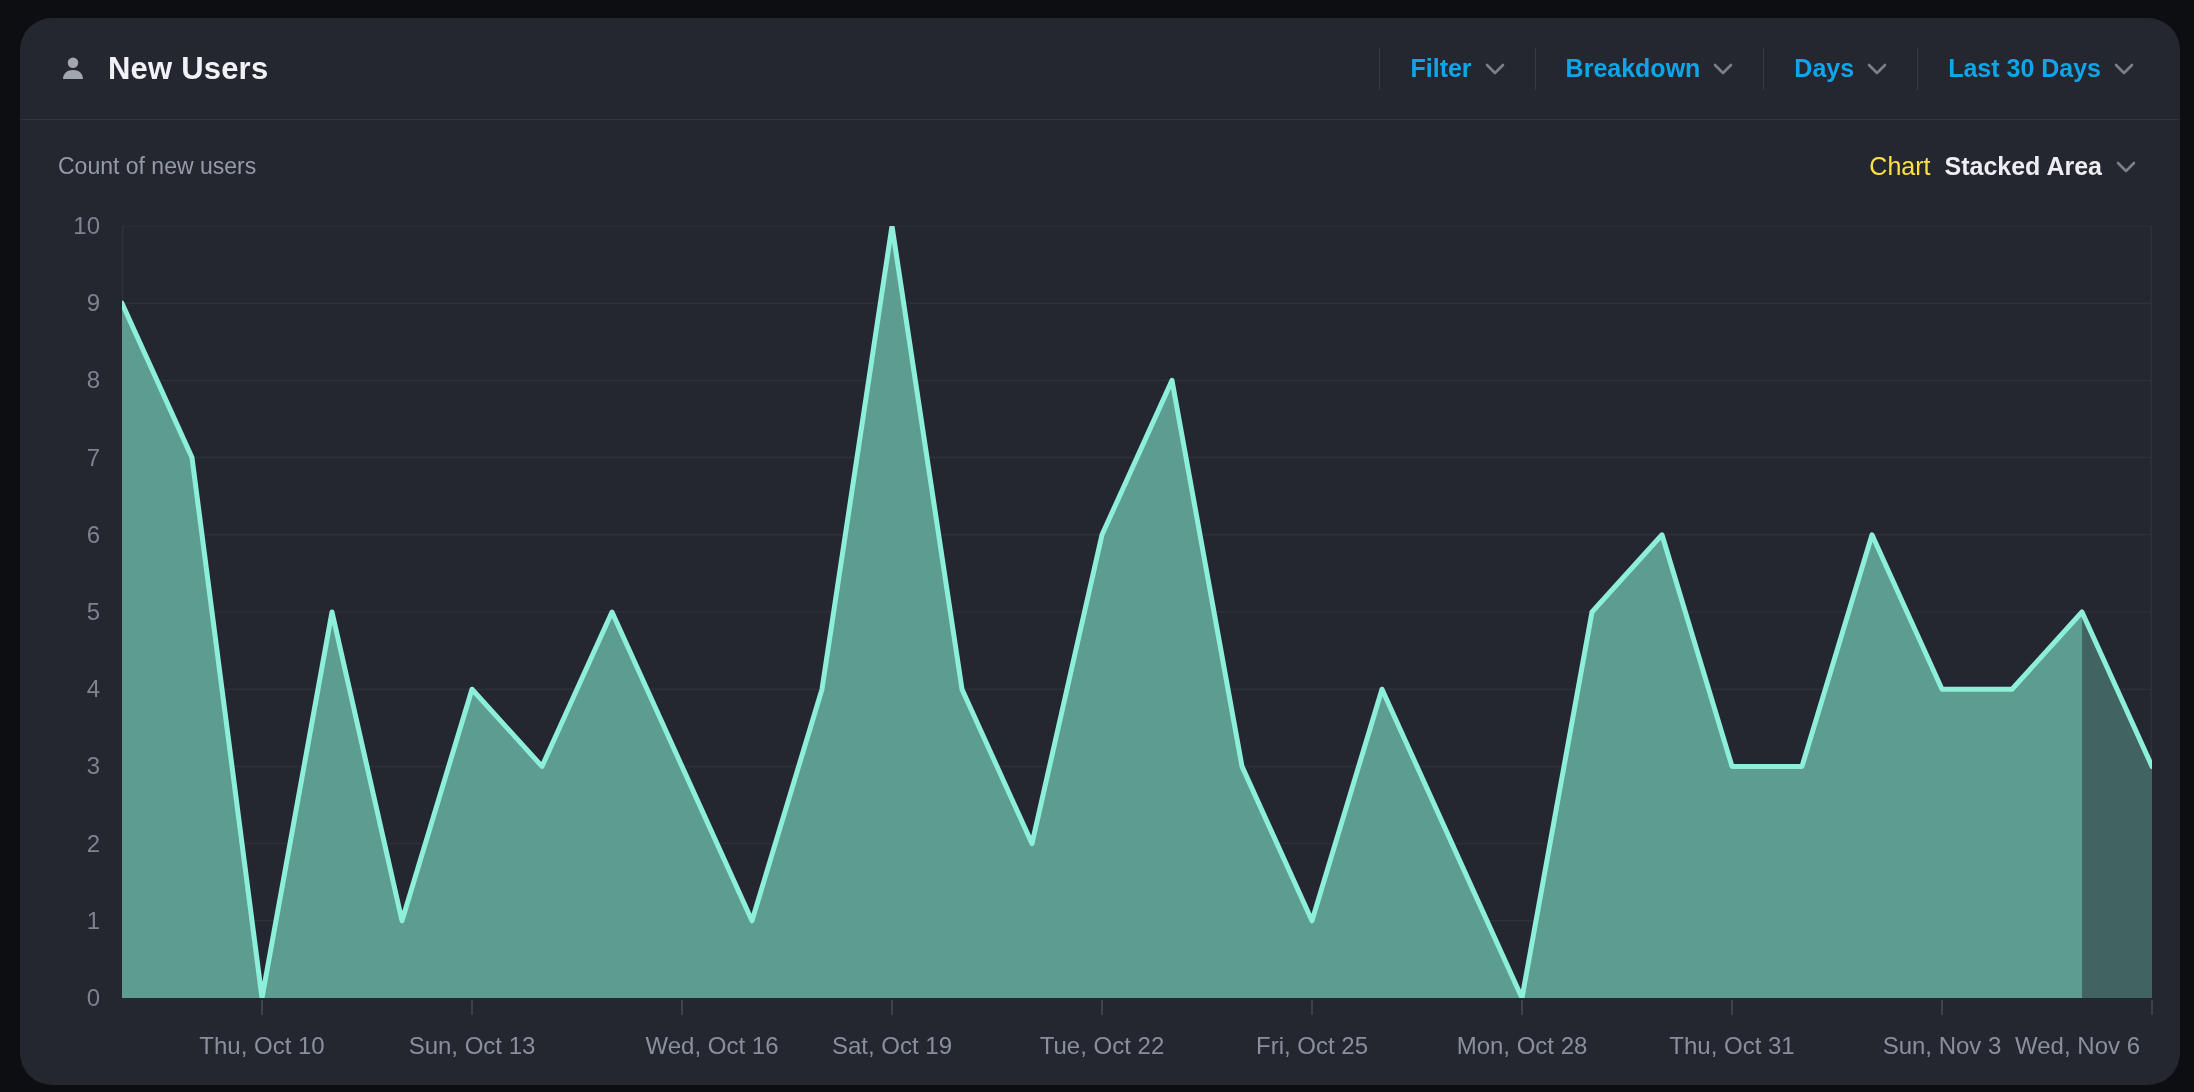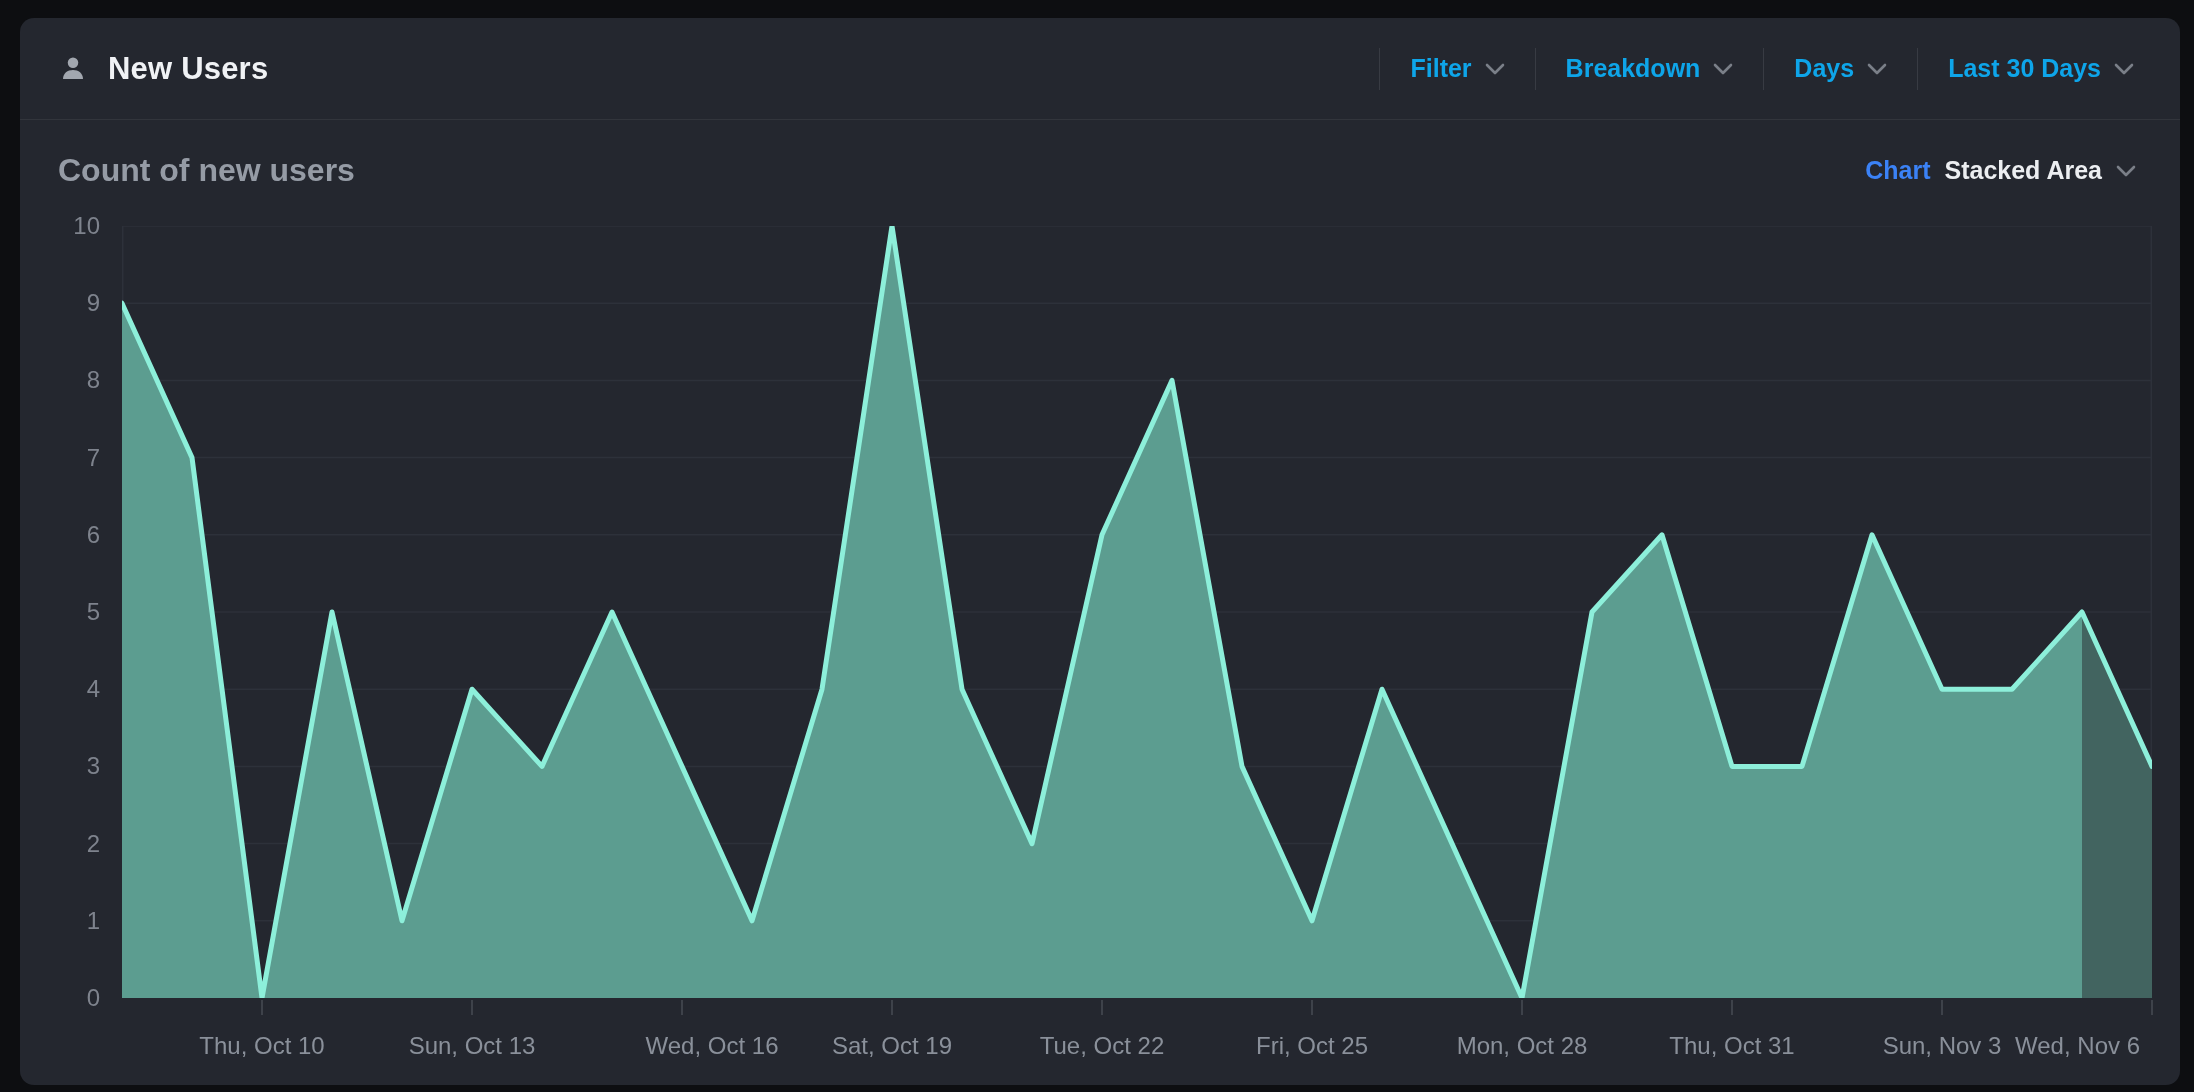--- a/index.html
+++ b/index.html
@@ -7,21 +7,21 @@
     width: 2194px; height: 1092px;
     background: #0D0E11;
     font-family: "Liberation Sans", sans-serif;
     overflow: hidden;
   }
   .card {
     position: absolute;
     left: 20px; top: 18px;
     width: 2160px; height: 1067px;
     background: #24272F;
-    border-radius: 14px;
+    border-radius: 32px;
     box-sizing: border-box;
   }
   
   .card-header {
     position: absolute; left: 0; top: 0;
     width: 100%; height: 102px;
     border-bottom: 1px solid #32353C;
     display: flex; align-items: center; justify-content: space-between;
     padding: 0 42px 0 38px;
     box-sizing: border-box;
@@ -41,26 +41,26 @@
     font-family: inherit; font-size: 25px; font-weight: 600;
     color: #0ea5e9; white-space: nowrap;
   }
   .hc-btn:last-child { padding-right: 4px; }
   .chev { display: block; }
   
   .section-row {
     position: absolute; top: 134px; left: 38px; right: 44px;
     display: flex; align-items: center; justify-content: space-between;
   }
-  .metric-label { font-size: 32px; font-weight: 700; color: #959BA5; }
+  .metric-label { font-size: 23px; font-weight: 400; color: #959BA5; }
   .chart-select {
     display: flex; align-items: center; gap: 14px;
     font-size: 25px; cursor: pointer;
   }
-  .chart-select .muted  { color: #3b82f6; font-weight: 700; text-align: center; }
+  .chart-select .muted  { color: #fde047; font-weight: 400; text-align: center; }
   .chart-select .strong { color: #ECEEF1; font-weight: 700; }
   
   .chart-area { position: absolute; left: 0; top: 0; width: 100%; height: 100%; }
   .plot-svg { position: absolute; left: 102px; top: 208px; }
   .y-label {
     position: absolute; left: 0; width: 80px;
     text-align: right; font-size: 24px; line-height: 28px;
     color: #7E838D;
   }
   .x-label {

